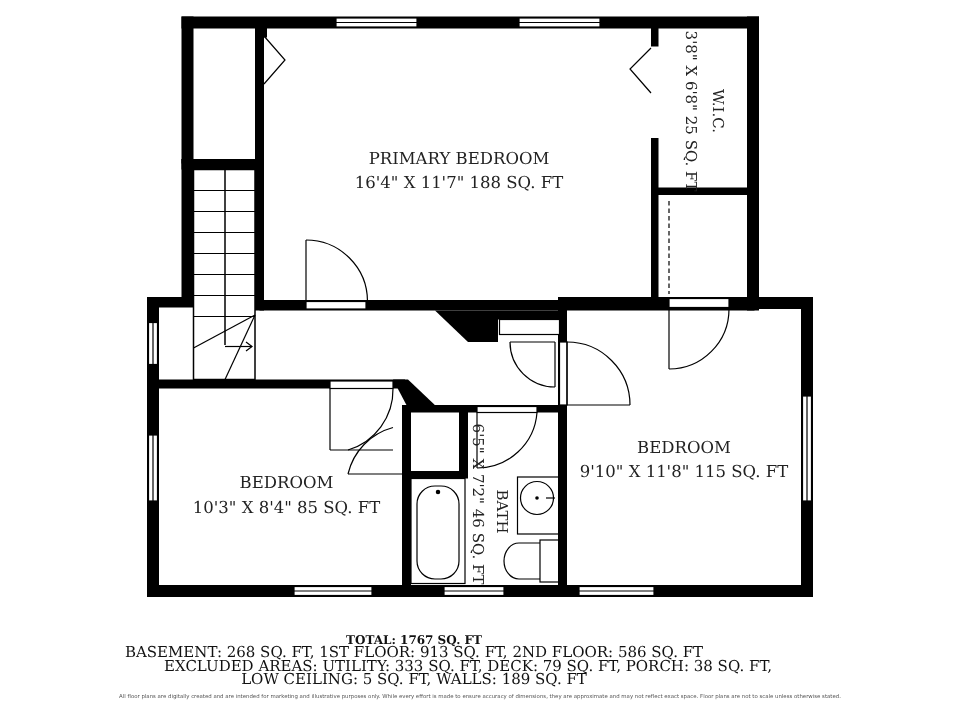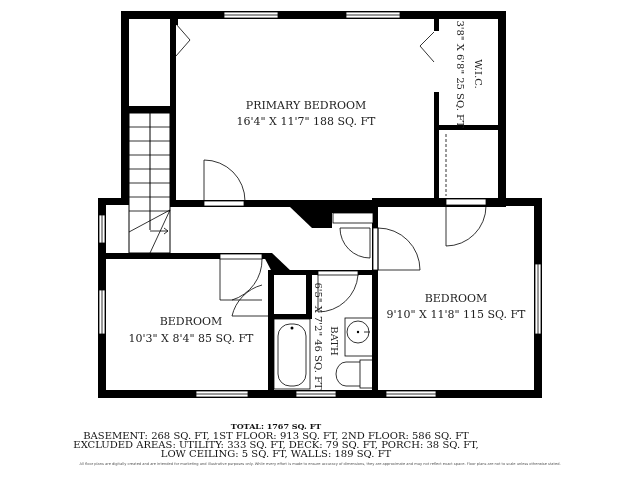--- a/index.html
+++ b/index.html
@@ -162,15 +162,15 @@
     <text class="room-label" x="191" y="325">BEDROOM</text>
     <text class="room-label" x="191" y="342">10'3" X 8'4" 85 SQ. FT</text>
 
     <text class="room-label-sm" transform="translate(331,341) rotate(90)">BATH</text>
     <text class="room-label-sm" transform="translate(315,336) rotate(90)">6'5" X 7'2" 46 SQ. FT</text>
   </g>
 </svg>
 
 <div class="summary sum-total">TOTAL: 1767 SQ. FT</div>
 <div class="summary sum-line" style="top:431px;">BASEMENT: 268 SQ. FT, 1ST FLOOR: 913 SQ. FT, 2ND FLOOR: 586 SQ. FT</div>
-<div class="summary sum-line" style="top:440px;">EXCLUDED AREAS: UTILITY: 333 SQ. FT, DECK: 79 SQ. FT, PORCH: 38 SQ. FT,</div>
+<div class="summary sum-line" style="top:440px;padding-left:36px;">EXCLUDED AREAS: UTILITY: 333 SQ. FT, DECK: 79 SQ. FT, PORCH: 38 SQ. FT,</div>
 <div class="summary sum-line" style="top:449px;">LOW CEILING: 5 SQ. FT, WALLS: 189 SQ. FT</div>
 <div class="disclaimer">All floor plans are digitally created and are intended for marketing and illustrative purposes only. While every effort is made to ensure accuracy of dimensions, they are approximate and may not reflect exact space. Floor plans are not to scale unless otherwise stated.</div>
 
 </body></html>

